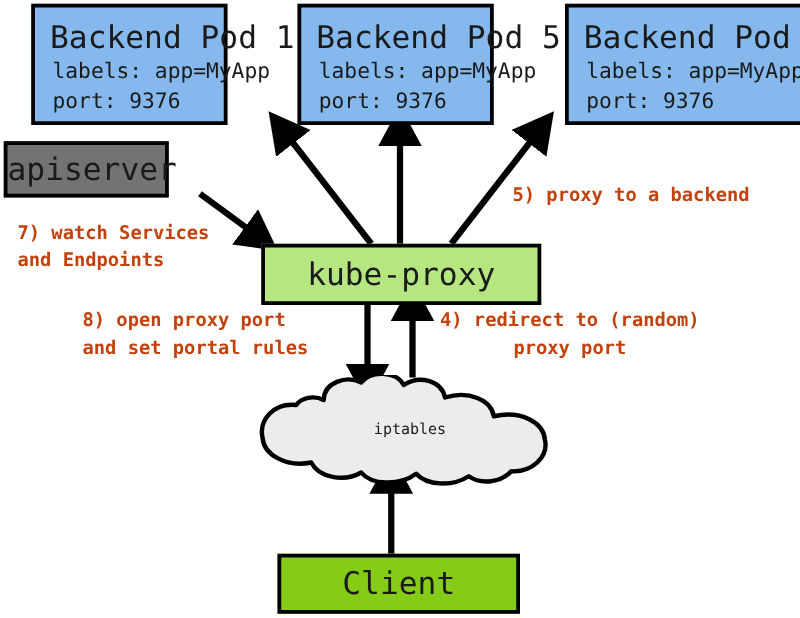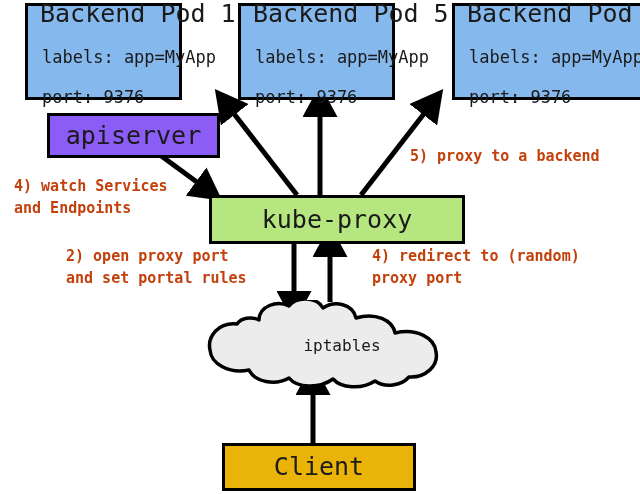--- a/index.html
+++ b/index.html
@@ -15,21 +15,20 @@
     overflow: hidden;
     font-family: "DejaVu Sans Mono", monospace;
   }
   .node {
     position: absolute;
     box-sizing: border-box;
     border: 3px solid #000000;
     display: flex;
     flex-direction: column;
     justify-content: center;
-    gap: 16px;
   }
   .node .title {
     text-align: center;
     font-size: 25px;
     line-height: 30px;
     color: #1a1a1a;
     white-space: nowrap;
   }
   .node .meta {
     font-size: 17px;
@@ -44,65 +43,64 @@
     background: #85b9ed;
     padding-top: 4px;
   }
   .pod .title { text-align: left; padding-left: 12px; }
   #pod1 { left: 25px;  top: 3px;   width: 157px; height: 97px; }
   #pod2 { left: 238px; top: 3px;   width: 157px; height: 97px; }
   #pod3 { left: 452px; top: 3px;   width: 191px; height: 97px; }
 
   
   #apiserver {
-    left: 3px; top: 113px; width: 173px; height: 45px;
-    background: #8b5cf6;
-    margin-left: 44px;
+    left: 3px; top: 113px; width: 132px; height: 45px;
+    background: #737373;
   }
   
   #kubeproxy {
-    left: 209px; top: 195px; width: 256px; height: 49px;
+    left: 209px; top: 195px; width: 224px; height: 49px;
     background: #b5e67f;
   }
   
   #client {
     left: 222px; top: 443px; width: 194px; height: 48px;
-    background: #eab308;
+    background: #84cc16;
   }
 
   
   #cloud {
     position: absolute;
     left: 189px; top: 300px;
     width: 278px; height: 90px;
   }
   #cloud .cloud-label {
     position: absolute;
-    left: 14px; top: 36px;
+    left: 0; top: 36px;
     width: 278px;
     text-align: center;
-    font-size: 16px;
+    font-size: 12px;
     color: #1a1a1a;
     font-family: "DejaVu Sans Mono", monospace;
   }
 
   
   .step {
     position: absolute;
     font-family: "DejaVu Sans Mono", monospace;
     font-size: 15px;
     font-weight: bold;
     line-height: 22px;
     color: #c2410c;
     white-space: pre;
   }
   #step1 { left: 14px;  top: 175px; }
   #step2 { left: 66px;  top: 245px; }
   #step3 { left: 325px; top: 408px; }
-  #step4 { left: 372px; top: 245px; }
+  #step4 { left: 352px; top: 245px; text-align: center; }
   #step5 { left: 410px; top: 145px; }
 
   #arrows {
     position: absolute;
     left: 0; top: 0;
     width: 640px; height: 494px;
     pointer-events: none;
   }
 </style>
 </head>
@@ -175,21 +173,21 @@
                C18,36 30,22 48,24
                C52,18 62,16 70,20 Z" fill="#ececec" stroke="#000000" stroke-width="3.5" stroke-linejoin="round"></path>
     </svg>
     <div class="cloud-label">iptables</div>
   </div>
 
   <div class="node" id="client">
     <div class="title">Client</div>
   </div>
 
-  <div class="step" id="step1">4) watch Services
+  <div class="step" id="step1">7) watch Services
 and Endpoints</div>
-  <div class="step" id="step2">2) open proxy port
+  <div class="step" id="step2">8) open proxy port
 and set portal rules</div>
   <div class="step" id="step4">4) redirect to (random)
 proxy port</div>
   <div class="step" id="step5">5) proxy to a backend</div>
 
 </div>
 
 </body></html>

